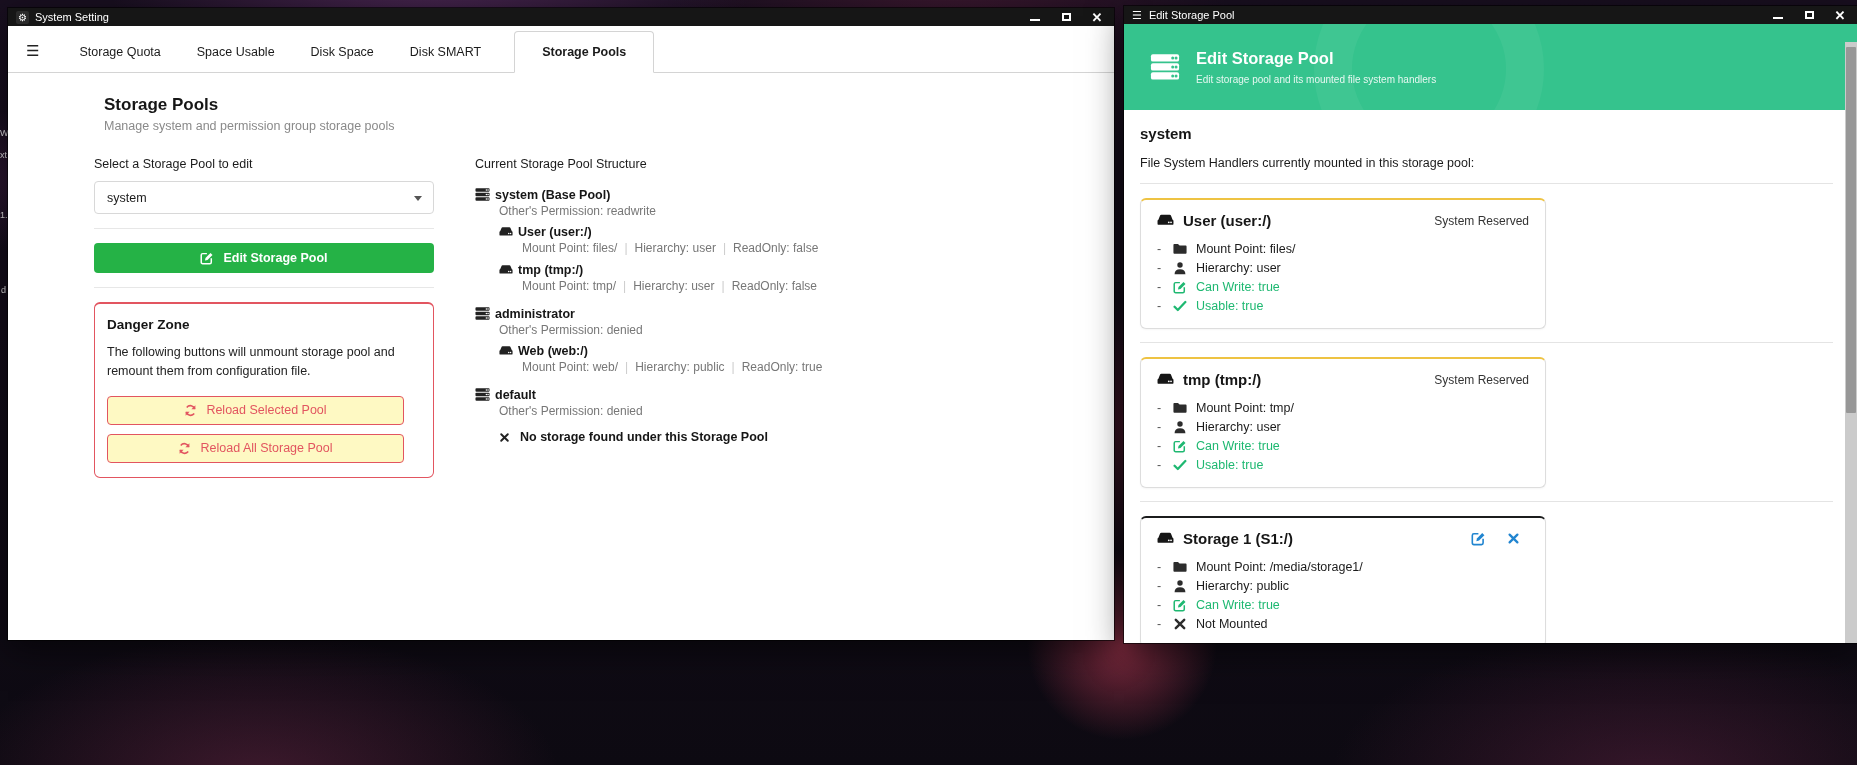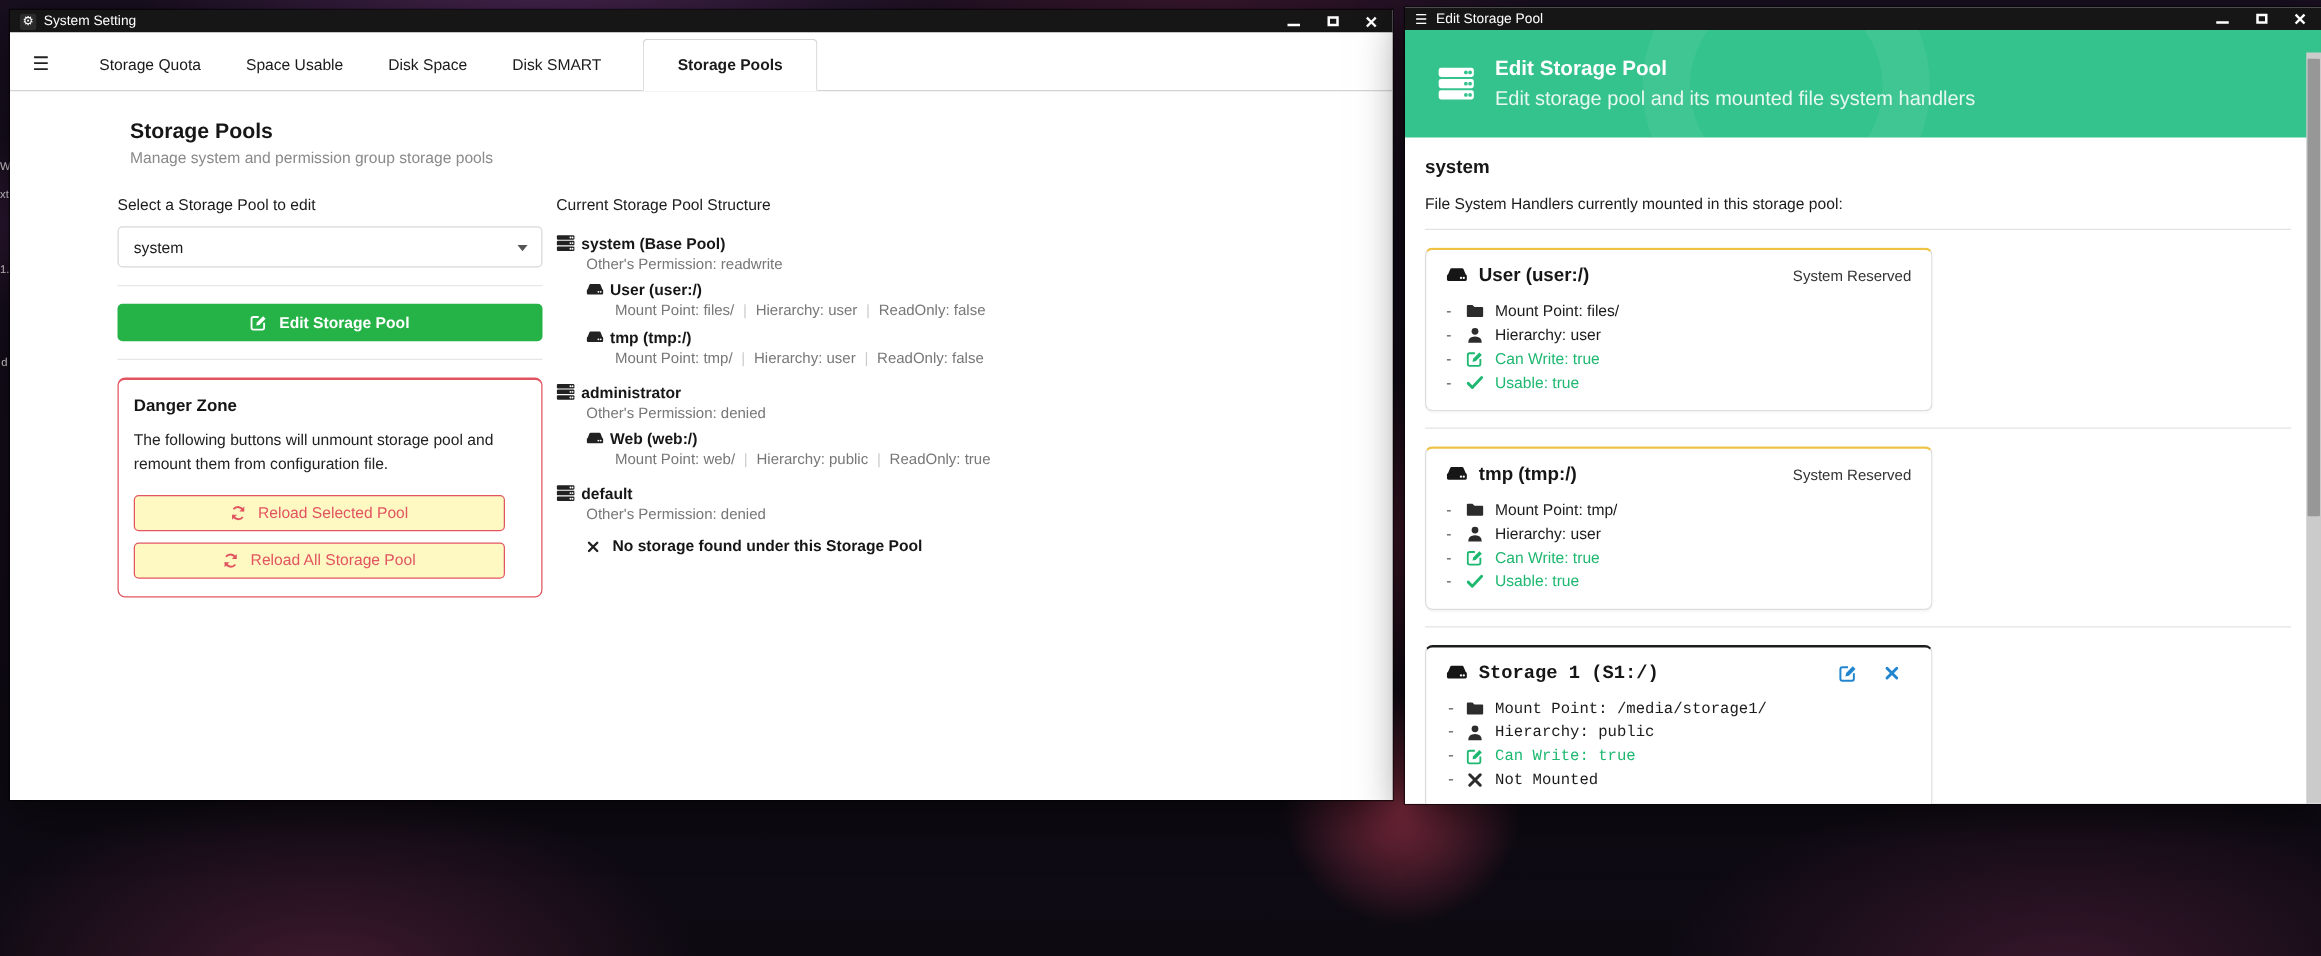--- a/index.html
+++ b/index.html
@@ -41,21 +41,21 @@
   .hamburger { font-size:15px; color:#222; margin:0 22px 12px 18px; cursor:pointer; }
   .tab { font-size:12.5px; color:#1b1b1b; padding:13px 3px; margin:0 15px; cursor:pointer; white-space:nowrap; }
   .tab.active { font-weight:bold; background:#fff; border:1px solid #d4d4d4; border-bottom:1px solid #fff; border-radius:4px 4px 0 0; padding:13px 27px; margin-bottom:-1px; }
 
   .page-head { margin:22px 0 16px 96px; }
   .page-title { font-size:17px; font-weight:bold; color:#161616; }
   .page-sub { font-size:12.5px; color:#8a8a8a; margin-top:4px; }
 
   .cols { display:flex; padding-left:86px; }
   .col-left { width:340px; flex:none; }
-  .col-right { margin-left:11px; width:620px; }
+  .col-right { margin-left:41px; width:620px; }
 
   .field-label { font-size:12.5px; color:#1b1b1b; margin:8px 0 10px 0; }
   .select { position:relative; height:33px; border:1px solid #d8d8d8; border-radius:4px; background:#fff; display:flex; align-items:center; padding:0 26px 0 12px; font-size:12.5px; color:#1b1b1b; cursor:pointer; }
   .select .caret { position:absolute; right:11px; top:14px; width:0; height:0; border-left:4.5px solid transparent; border-right:4.5px solid transparent; border-top:5px solid #555; }
   .rule { border:none; border-top:1px solid #e7e7e7; margin:14px 0; }
 
   .btn { display:flex; align-items:center; justify-content:center; gap:9px; border-radius:4px; font-size:12.5px; cursor:pointer; }
   .btn-primary { height:30px; background:var(--green-btn); color:#fff; font-weight:bold; border:none; width:100%; }
   .btn-primary .icon { width:14px; height:14px; }
 
@@ -83,21 +83,21 @@
 
   
   #edit-window { left:1124px; top:6px; width:733px; height:637px; }
   .edit-body { position:relative; height:619px; background:#fff; overflow:hidden; }
 
   .green-header { position:relative; height:86px; background:var(--green-hdr); display:flex; align-items:center; padding-left:26px; overflow:hidden; color:#fff; }
   .green-header .ring { position:absolute; left:190px; top:-70px; width:230px; height:230px; border-radius:50%; border:38px solid rgba(255,255,255,.05); }
   .green-header .icon-server { width:30px; height:30px; color:#fff; --dot:var(--green-hdr); z-index:1; }
   .gh-text { margin-left:16px; z-index:1; }
   .gh-title { font-size:16.5px; font-weight:bold; }
-  .gh-sub { font-size:16px; color:rgba(255,255,255,.88); margin-top:6px; }
+  .gh-sub { font-size:10px; color:rgba(255,255,255,.88); margin-top:6px; }
 
   .edit-content { padding:15px 24px 0 16px; }
   .pool-name { font-size:15px; font-weight:bold; color:#161616; }
   .pool-desc { font-size:12.5px; color:#1b1b1b; margin-top:14px; }
   .panel-rule { border:none; border-top:1px solid #e4e4e4; margin:13px 0 14px 0; }
 
   .fs-card { width:406px; border:1px solid #ddd; border-top:2px solid #eec343; border-radius:6px; background:#fff; padding:12px 16px 13px 16px; box-shadow:0 1px 2px rgba(0,0,0,.04); }
   .fs-head { display:flex; align-items:center; }
   .fs-head .icon { width:17px; height:17px; color:#161616; margin-right:9px; }
   .fs-title { font-size:15px; font-weight:bold; color:#161616; }
@@ -459,21 +459,21 @@
                 <span class="icon">
                   <svg viewBox="0 0 16 16">
                     <path d="M1.8 8.8l3.7 3.7 8.6-9" fill="none" stroke="currentColor" stroke-width="2.6" stroke-linecap="round" stroke-linejoin="round"></path>
                   </svg>
                 </span>
                 <span>Usable: true</span>
               </div>
             </div>
           </div>
           <hr class="panel-rule">
-          <div class="fs-card" style="border-top-color: rgb(27, 28, 29); font-family: Liberation Mono, monospace;">
+          <div class="fs-card" style="border-top-color: rgb(27, 28, 29);">
             <div class="fs-head">
               <span class="icon">
                 <svg viewBox="0 0 16 16">
                   <path d="M2.9 3.3Q3.2 2.5 4.1 2.5h7.8q.9 0 1.2.8l1.6 3.9q.8.2.8 1.1v2.7q0 1.1-1.1 1.1H1.6Q.5 12.1.5 11V8.3q0-.9.8-1.1z"></path>
                   <circle cx="11.1" cy="9.7" r="0.85" fill="var(--dot,#fff)"></circle>
                   <circle cx="13.2" cy="9.7" r="0.85" fill="var(--dot,#fff)"></circle>
                 </svg>
               </span>
               <span class="fs-title">Storage 1 (S1:/)</span>
               <span class="fs-actions">

